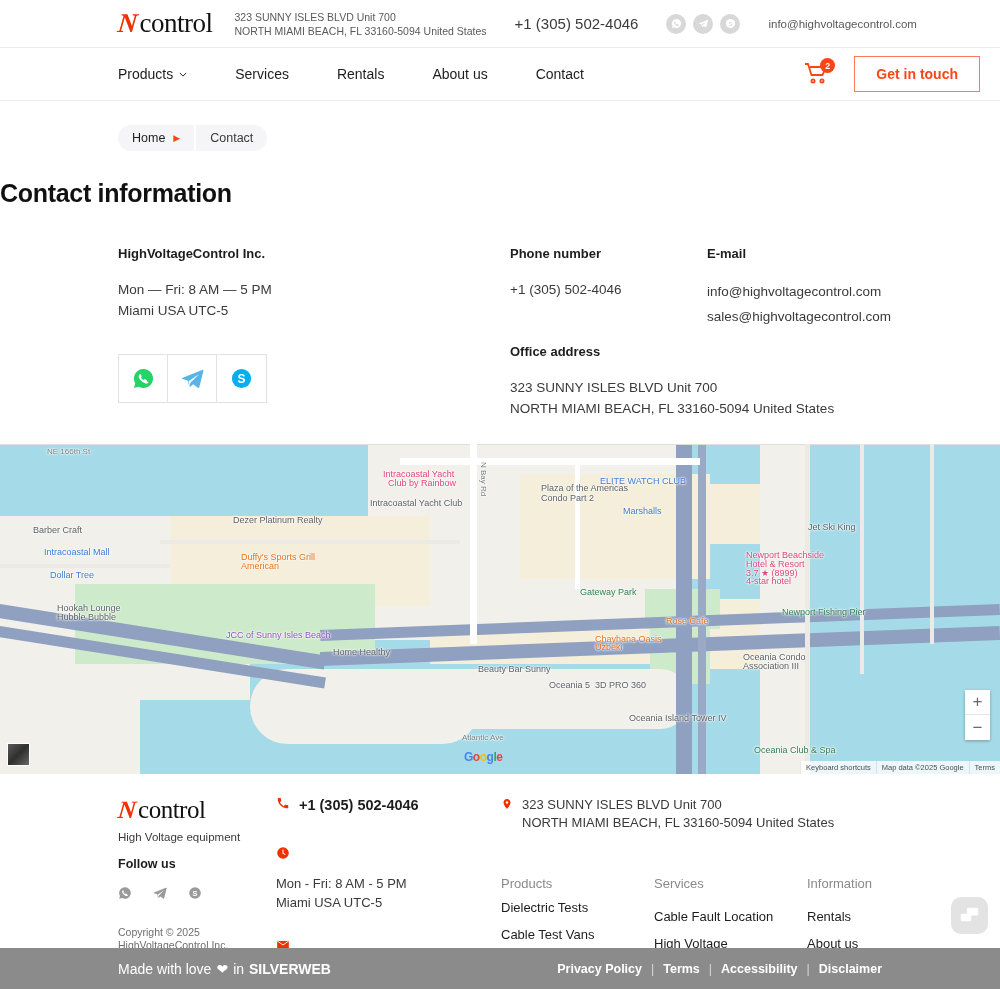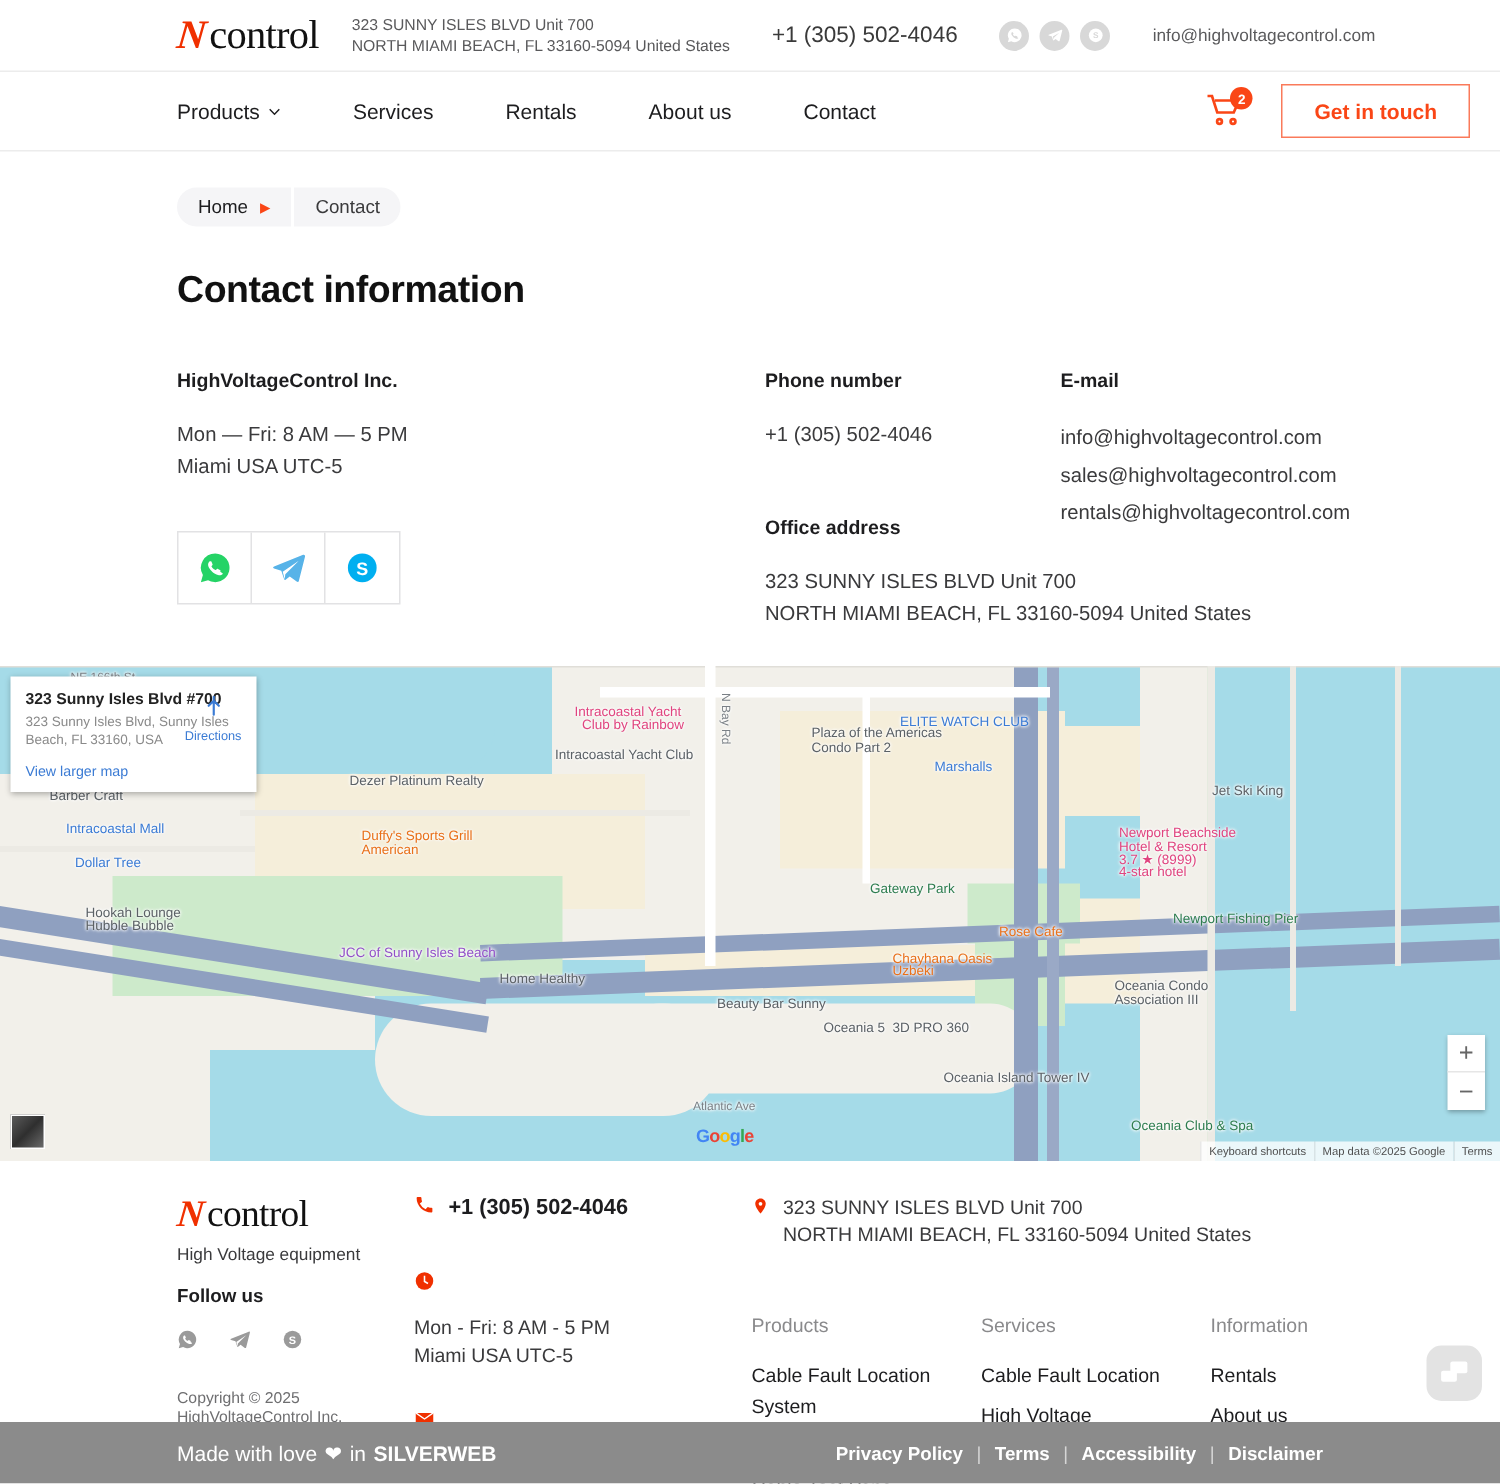--- a/index.html
+++ b/index.html
@@ -76,21 +76,21 @@
   .crumbs { display: flex; align-items: center; padding-left: 118px; padding-top: 24px; }
   .crumb {
     background: #f5f5f7; font-size: 12.5px; color: #1d1d1f;
     padding: 6px 14px; display: flex; align-items: center; gap: 8px; cursor: pointer;
   }
   .crumb.first { border-radius: 14px 0 0 14px; }
   .crumb.last { border-radius: 0 14px 14px 0; margin-left: 2px; color: #3a3a3c; }
   .crumb-arrow { color: #fa4616; font-size: 9px; }
 
   .page-title {
-    padding-left: 118px; margin-top: 28px;
+    margin-top: 28px;
     font-size: 25px; font-weight: bold; color: #111; letter-spacing: -0.3px;
   }
 
   
   .contact {
     display: flex; padding-left: 118px; padding-top: 38px; padding-right: 40px;
   }
   .col-a { width: 392px; }
   .col-b { width: 197px; }
   .col-c { flex: 1; }
@@ -326,21 +326,20 @@
         <div>323 SUNNY ISLES BLVD Unit 700</div>
         <div>NORTH MIAMI BEACH, FL 33160-5094 United States</div>
       </div>
     </div>
 
     <div class="col-c">
       <div class="c-head">E-mail</div>
       <div style="margin-top:18px">
         <div class="c-line">info@highvoltagecontrol.com</div>
         <div class="c-line">sales@highvoltagecontrol.com</div>
-        <div class="c-line">rentals@highvoltagecontrol.com</div>
       </div>
     </div>
   </div>
 
   <div class="map">
 
     <div class="land" style="left:0;top:0;width:1000px;height:330px;"></div>
     <div class="water" style="left:0;top:0;width:368px;height:72px;"></div>
     <div class="water" style="left:0;top:40px;width:330px;height:32px;border-radius:0 0 120px 0;"></div>
     <div class="water" style="left:690px;top:0;width:310px;height:330px;"></div>
@@ -370,34 +369,20 @@
     <div class="road" style="left:0;top:0;width:1000px;height:1px;background:#e0ded8;"></div>
     <div class="road" style="left:470px;top:0;width:7px;height:200px;"></div>
     <div class="road" style="left:400px;top:14px;width:300px;height:7px;"></div>
     <div class="road" style="left:805px;top:0;width:5px;height:330px;background:#eceae4;"></div>
     <div class="road" style="left:860px;top:0;width:4px;height:230px;background:#eceae4;"></div>
     <div class="road" style="left:930px;top:0;width:4px;height:200px;background:#eceae4;"></div>
     <div class="road" style="left:160px;top:96px;width:300px;height:4px;background:#eceae4;"></div>
     <div class="road" style="left:0;top:120px;width:170px;height:4px;background:#eceae4;"></div>
     <div class="road" style="left:575px;top:20px;width:5px;height:125px;background:#fff;"></div>
 
-    <div class="map-card">
-      <div class="mc-title">323 Sunny Isles Blvd #700</div>
-      <div class="mc-addr">
-        <div>323 Sunny Isles Blvd, Sunny Isles</div>
-        <div>Beach, FL 33160, USA</div>
-      </div>
-      <div class="mc-link">View larger map</div>
-      <div class="mc-dir">
-        <svg viewBox="0 0 20 20">
-            <path d="M10 3v14M10 6l-4 4M10 6l4 4" stroke="#3b7bd4" stroke-width="1.7" fill="none" stroke-linecap="round"></path>
-          </svg>
-        <span>Directions</span>
-      </div>
-    </div>
 
     <div class="map-zoom">
       <div class="mz-btn top">+</div>
       <div class="mz-btn">−</div>
     </div>
 
     <div class="map-thumb"></div>
     <div class="gmark"><span style="color:#4285F4">G</span><span style="color:#EA4335">o</span><span style="color:#FBBC05">o</span><span style="color:#4285F4">g</span><span style="color:#34A853">l</span><span style="color:#EA4335">e</span></div>
 
     <div class="map-attr">
@@ -506,21 +491,20 @@
               <path d="M12 2C8.1 2 5 5.1 5 9c0 5.2 7 13 7 13s7-7.8 7-13c0-3.9-3.1-7-7-7zm0 9.5A2.5 2.5 0 1112 6.5a2.5 2.5 0 010 5z"></path>
             </svg></span>
         <span>
           <span>323 SUNNY ISLES BLVD Unit 700</span><br>
           <span>NORTH MIAMI BEACH, FL 33160-5094 United States</span>
         </span>
       </div>
       <div class="f-links">
         <div class="f-lcol">
           <div class="f-lhead">Products</div>
-          <div class="f-link" style="max-width:120px">Cable Fault Location System</div>
           <div class="f-link" style="margin-top:6px">Dielectric Tests</div>
           <div class="f-link" style="margin-top:6px">Cable Test Vans</div>
         </div>
         <div class="f-lcol">
           <div class="f-lhead">Services</div>
           <div class="f-link">Cable Fault Location</div>
           <div class="f-link" style="margin-top:6px;max-width:80px">High Voltage Testing</div>
         </div>
         <div class="f-lcol">
           <div class="f-lhead">Information</div>

